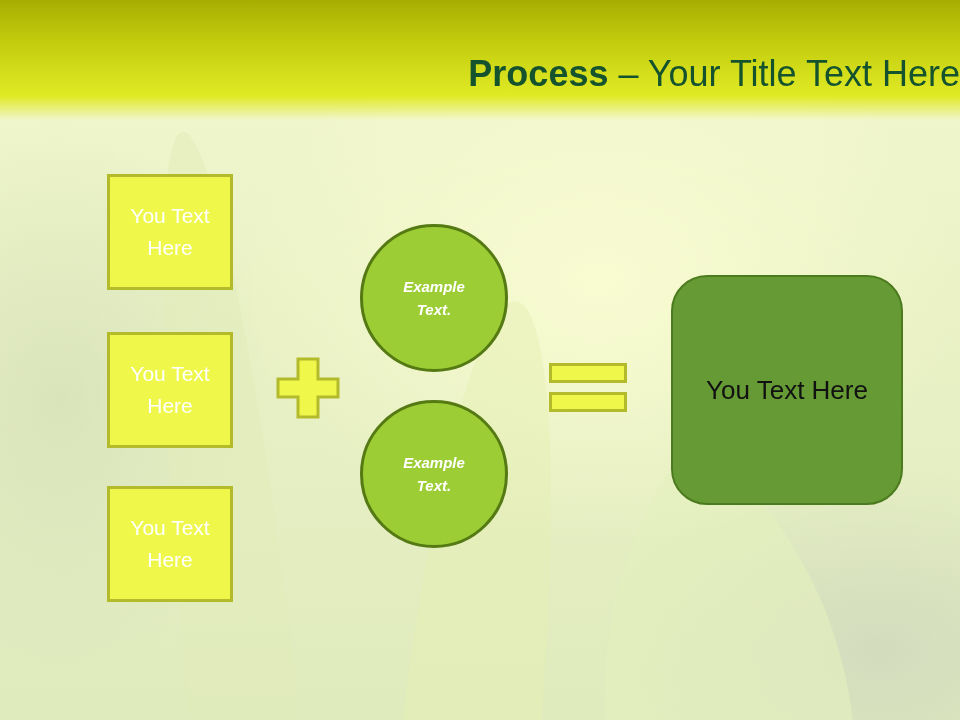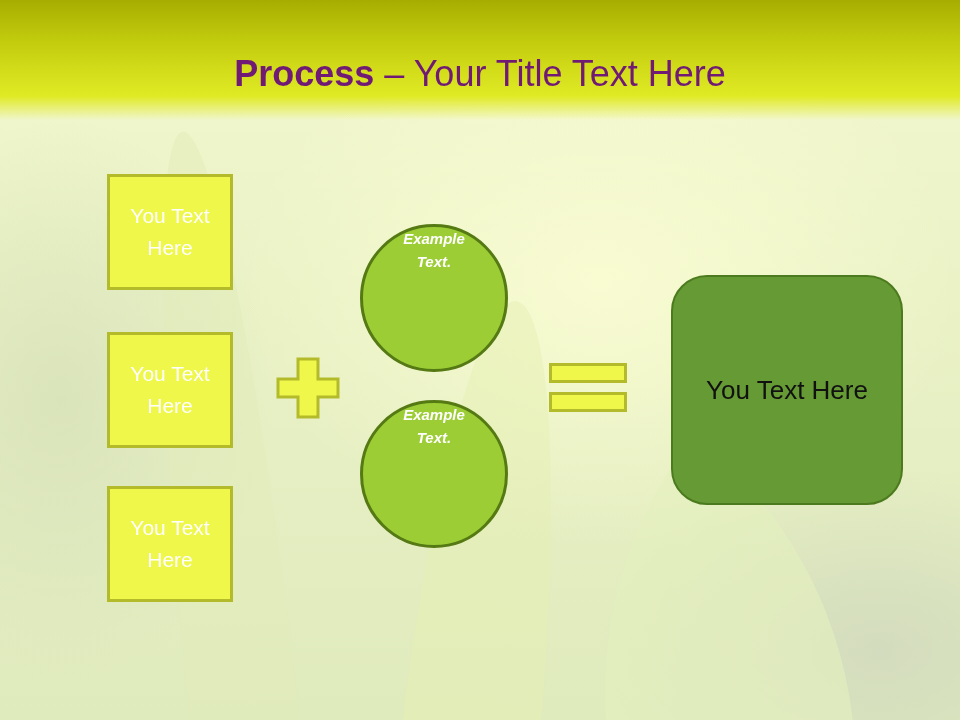--- a/index.html
+++ b/index.html
@@ -22,38 +22,38 @@
     }
     .leaf.l1 { left: 160px; top: 130px; width: 110px; height: 620px; transform: rotate(-6deg); background: rgba(225,235,185,0.5); }
     .leaf.l2 { left: 420px; top: 300px; width: 140px; height: 500px; transform: rotate(6deg); background: rgba(230,240,180,0.5); }
     .leaf.l3 { left: 520px; top: 520px; width: 420px; height: 420px; transform: rotate(38deg); border-radius: 0 100% 0 100%; background: rgba(228,240,190,0.6); }
 
     .header {
       position: absolute; left: 0; top: 0; width: 960px; height: 120px;
       background: linear-gradient(180deg, #a7ad00 0%, #c3cd0e 35%, #e0ea24 80%, rgba(240,246,150,0) 100%);
     }
     .title {
-      position: absolute; left: 0; top: 52px; width: 960px; text-align: center;
-      color: #701a75; font-size: 36px; line-height: 44px; white-space: nowrap;
+      position: absolute; left: 0; top: 52px; width: 960px; text-align: right;
+      color: #14532d; font-size: 36px; line-height: 44px; white-space: nowrap;
     }
     .title .bold { font-weight: bold; }
 
     .box {
       position: absolute; width: 126px; background: #eef74a;
       border: 3px solid #b4bb2a; box-sizing: border-box;
       display: flex; align-items: center; justify-content: center; text-align: center;
       color: #ffffff; font-size: 21px; line-height: 32px;
     }
     .box span { display: block; width: 100px; }
 
     .plus { position: absolute; left: 276px; top: 357px; width: 64px; height: 62px; }
     .circle {
       position: absolute; width: 148px; height: 148px; border-radius: 50%;
       background: #9ccd35; border: 3px solid #557a14; box-sizing: border-box;
-      display: flex; justify-content: center; text-align: center;
+      display: flex; align-items: center; justify-content: center; text-align: center;
       color: #ffffff; font-style: italic; font-weight: bold; font-size: 15px; line-height: 23px;
     }
     .circle span { width: 80px; }
     .eq-bar {
       position: absolute; left: 549px; width: 78px; height: 20px;
       background: #eef74a; border: 3px solid #b4bb2a; box-sizing: border-box;
     }
     .result {
       position: absolute; left: 671px; top: 275px; width: 232px; height: 230px;
       background: #659a34; border: 2px solid #4c7a1e; border-radius: 36px; box-sizing: border-box;

